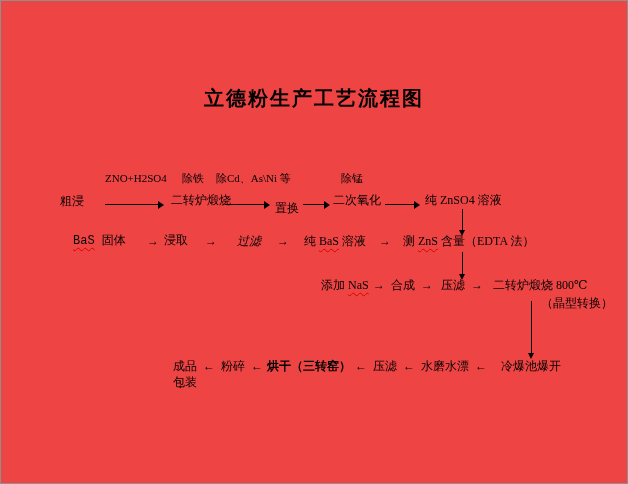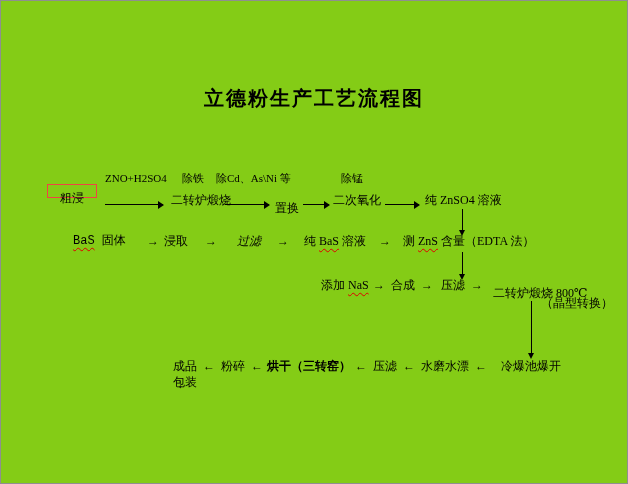--- a/index.html
+++ b/index.html
@@ -1,29 +1,29 @@
 <!DOCTYPE html>
 <html><head>
 <meta charset="utf-8">
 <style>
   * { margin:0; padding:0; box-sizing:border-box; }
   html,body { background:#ffffff; }
   body { font-family:"Liberation Serif","DejaVu Serif",serif; color:#000; }
   .canvas {
     position:relative; width:628px; height:484px;
-    background:#84cc16; border:1px solid #8f8f8f; overflow:hidden;
+    background:#ef4444; border:1px solid #8f8f8f; overflow:hidden;
   }
   .title {
     position:absolute; left:0; top:84px; width:100%;
     text-align:center; font-size:20px; font-weight:bold; letter-spacing:2px;
   }
   .node { position:absolute; font-size:12px; white-space:nowrap; line-height:15px; }
   .small { font-size:11px; }
   .box {
-    border:1px solid #ef4444; width:50px; height:14px;
+    border:4px solid #ef4444; width:50px; height:14px;
     line-height:26px; text-align:center;
   }
   .misspell {
     text-decoration-line:underline;
     text-decoration-style:wavy;
     text-decoration-color:#e00000;
     text-decoration-thickness:1px;
     text-underline-offset:3px;
   }
   .harrow { position:absolute; height:0; border-top:1px solid #000; }
@@ -58,37 +58,37 @@
   <span class="node" style="left:274px; top:192px;margin-top:8px;">置换</span>
   <div class="harrow" style="left:302px; top:203px; width:26px;"></div>
   <span class="node" style="left:332px; top:192px;">二次氧化</span>
   <div class="harrow" style="left:384px; top:203px; width:34px;"></div>
   <span class="node" style="left:424px; top:192px;">纯 ZnSO4 溶液</span>
 
   <div class="varrow" style="left:461px; top:208px; height:22px;"></div>
 
   <span class="node" style="left:72px; top:233px;font-family:Liberation Mono, monospace;"><span class="misspell">BaS</span><span> 固体</span></span>
   <span class="node" style="left:146px; top:233px;">→</span>
-  <span class="node" style="left:163px; top:233px;">浸取</span>
+  <span class="node" style="left:163px; top:233px;font-family:Liberation Mono, monospace;">浸取</span>
   <span class="node" style="left:204px; top:233px;">→</span>
   <span class="node" style="left:236px; top:233px;font-style:italic;">过滤</span>
   <span class="node" style="left:276px; top:233px;">→</span>
   <span class="node" style="left:303px; top:233px;"><span>纯 </span><span class="misspell">BaS</span><span> 溶液</span></span>
   <span class="node" style="left:378px; top:233px;">→</span>
   <span class="node" style="left:402px; top:233px;"><span>测 </span><span class="misspell">ZnS</span><span> 含量（EDTA 法）</span></span>
 
   <div class="varrow" style="left:461px; top:251px; height:23px;"></div>
 
   <span class="node" style="left:320px; top:277px;"><span>添加 </span><span class="misspell">NaS</span></span>
   <span class="node" style="left:372px; top:277px;">→</span>
   <span class="node" style="left:390px; top:277px;">合成</span>
   <span class="node" style="left:420px; top:277px;">→</span>
   <span class="node" style="left:440px; top:277px;">压滤</span>
   <span class="node" style="left:470px; top:277px;">→</span>
-  <span class="node" style="left:492px; top:277px;margin-top:8px;">二转炉煅烧 800℃</span>
+  <span class="node" style="left:492px; top:277px;">二转炉煅烧 800℃</span>
   <span class="node" style="left:540px; top:295px;">（晶型转换）</span>
 
   <div class="varrow" style="left:530px; top:300px; height:53px;"></div>
 
   <span class="node" style="left:172px; top:358px;">成品</span>
   <span class="node" style="left:202px; top:358px;">←</span>
   <span class="node" style="left:220px; top:358px;">粉碎</span>
   <span class="node" style="left:250px; top:358px;">←</span>
   <span class="node" style="left:266px; top:358px;font-weight:bold;">烘干（三转窑）</span>
   <span class="node" style="left:354px; top:358px;">←</span>

